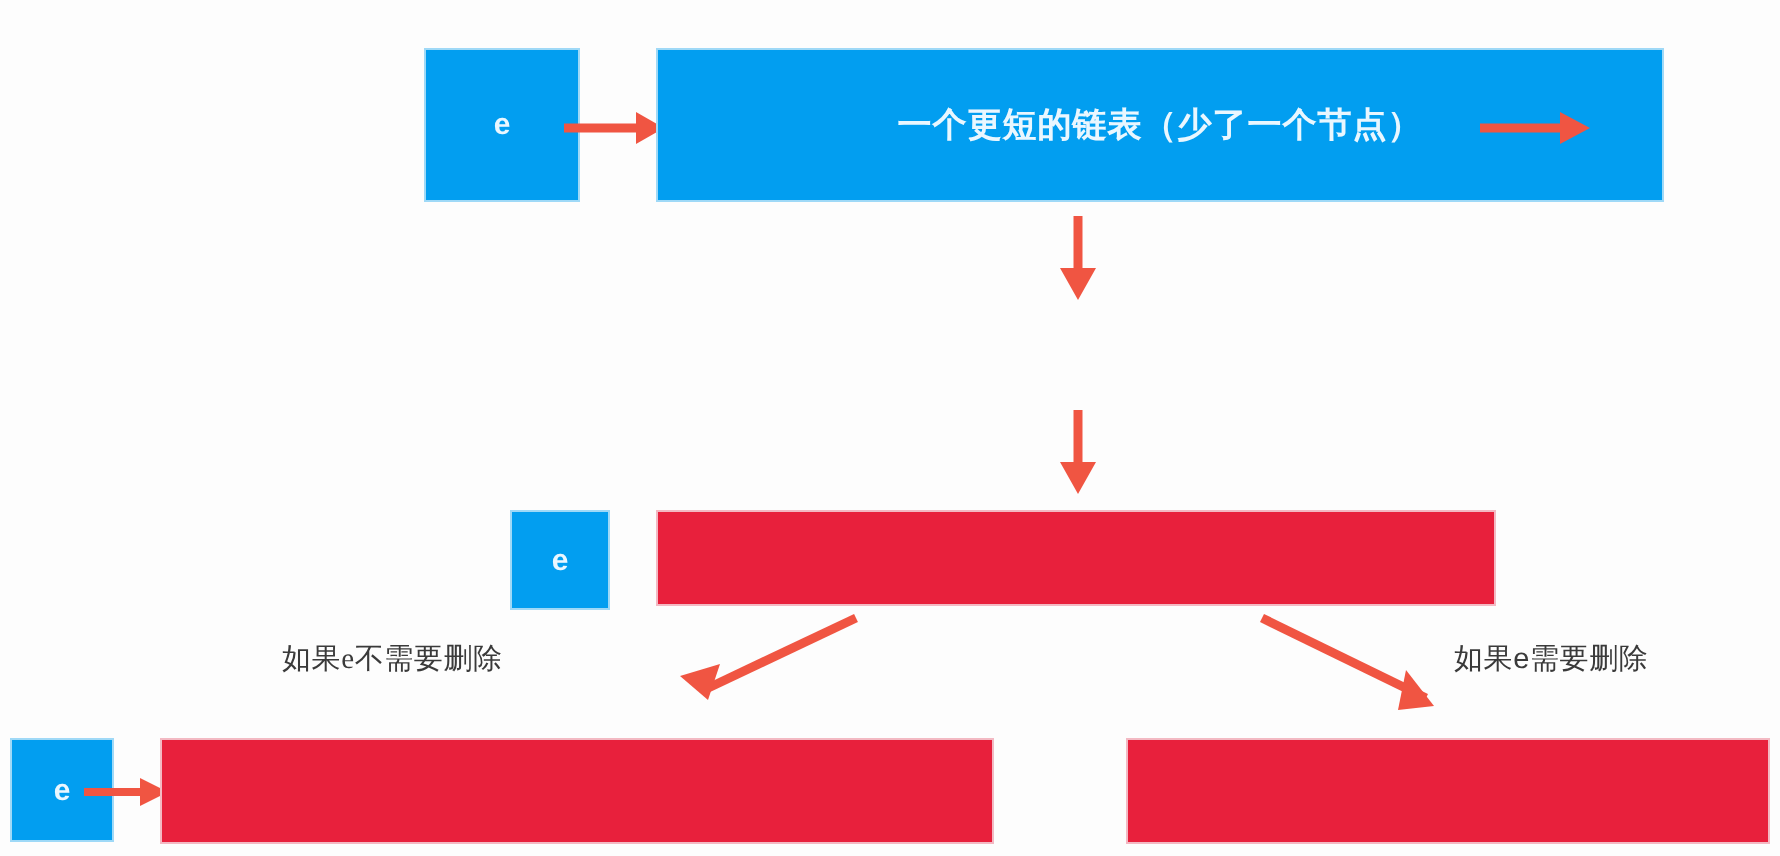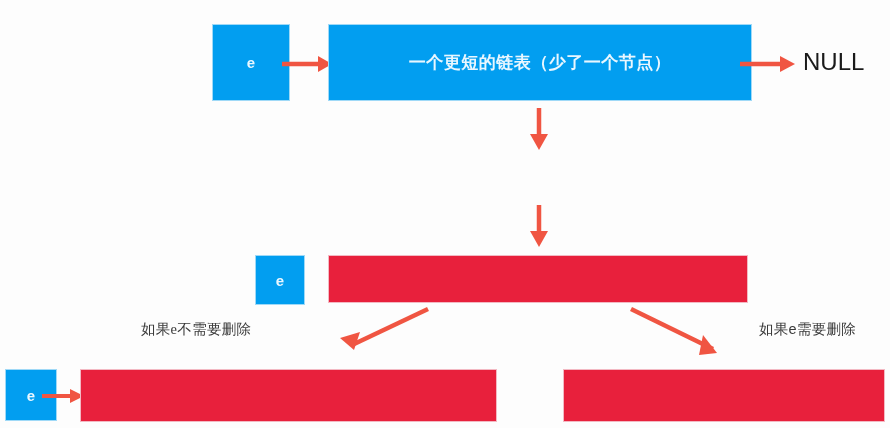--- a/index.html
+++ b/index.html
@@ -77,32 +77,29 @@
 
   <div class="node-blue" style="left:212px; top:24px; width:78px; height:77px;">
     <span class="e-label">e</span>
   </div>
 
   <svg class="arrow-svg" style="left:282px; top:52px;" width="52" height="24" viewBox="0 0 52 24">
     <line x1="0" y1="12" x2="38" y2="12" stroke="#f05542" stroke-width="4.5"></line>
     <polygon points="36,4 50,12 36,20" fill="#f05542"></polygon>
   </svg>
 
-  <div class="node-blue wide" style="left:328px; top:24px; width:424px; height:77px;">
+  <div class="node-blue wide" style="left:328px; top:24px; width:504px; height:77px;">
     <span>一个更短的链表（少了一个节点）</span>
   </div>
 
   <svg class="arrow-svg" style="left:740px; top:52px;" width="58" height="24" viewBox="0 0 58 24">
     <line x1="0" y1="12" x2="42" y2="12" stroke="#f05542" stroke-width="4.5"></line>
     <polygon points="40,4 55,12 40,20" fill="#f05542"></polygon>
   </svg>
 
-  <div class="null-text" style="left:803px; top:48px;">
-    <span>NULL</span>
-  </div>
 
   <svg class="arrow-svg" style="left:527px; top:108px;" width="24" height="44" viewBox="0 0 24 44">
     <line x1="12" y1="0" x2="12" y2="28" stroke="#f05542" stroke-width="4.5"></line>
     <polygon points="3,26 21,26 12,42" fill="#f05542"></polygon>
   </svg>
 
 
   <svg class="arrow-svg" style="left:527px; top:205px;" width="24" height="44" viewBox="0 0 24 44">
     <line x1="12" y1="0" x2="12" y2="28" stroke="#f05542" stroke-width="4.5"></line>
     <polygon points="3,26 21,26 12,42" fill="#f05542"></polygon>
@@ -123,21 +120,21 @@
 
   <svg class="arrow-svg" style="left:625px; top:305px;" width="110" height="58" viewBox="0 0 110 58">
     <line x1="6" y1="4" x2="88" y2="44" stroke="#f05542" stroke-width="4.5"></line>
     <polygon points="78,30 92,48 74,50" fill="#f05542"></polygon>
   </svg>
 
   <div class="branch-text" style="left:141px; top:320px;font-family:Liberation Serif, serif;">
     <span>如果e不需要删除</span>
   </div>
 
-  <div class="branch-text" style="left:727px; top:320px;margin-left:32px;">
+  <div class="branch-text" style="left:727px; top:320px;">
     <span>如果e需要删除</span>
   </div>
 
   <div class="node-blue" style="left:5px; top:369px; width:52px; height:52px;">
     <span class="e-label">e</span>
   </div>
 
   <svg class="arrow-svg" style="left:42px; top:385px;" width="44" height="22" viewBox="0 0 44 22">
     <line x1="0" y1="11" x2="30" y2="11" stroke="#f05542" stroke-width="4"></line>
     <polygon points="28,4 42,11 28,18" fill="#f05542"></polygon>

